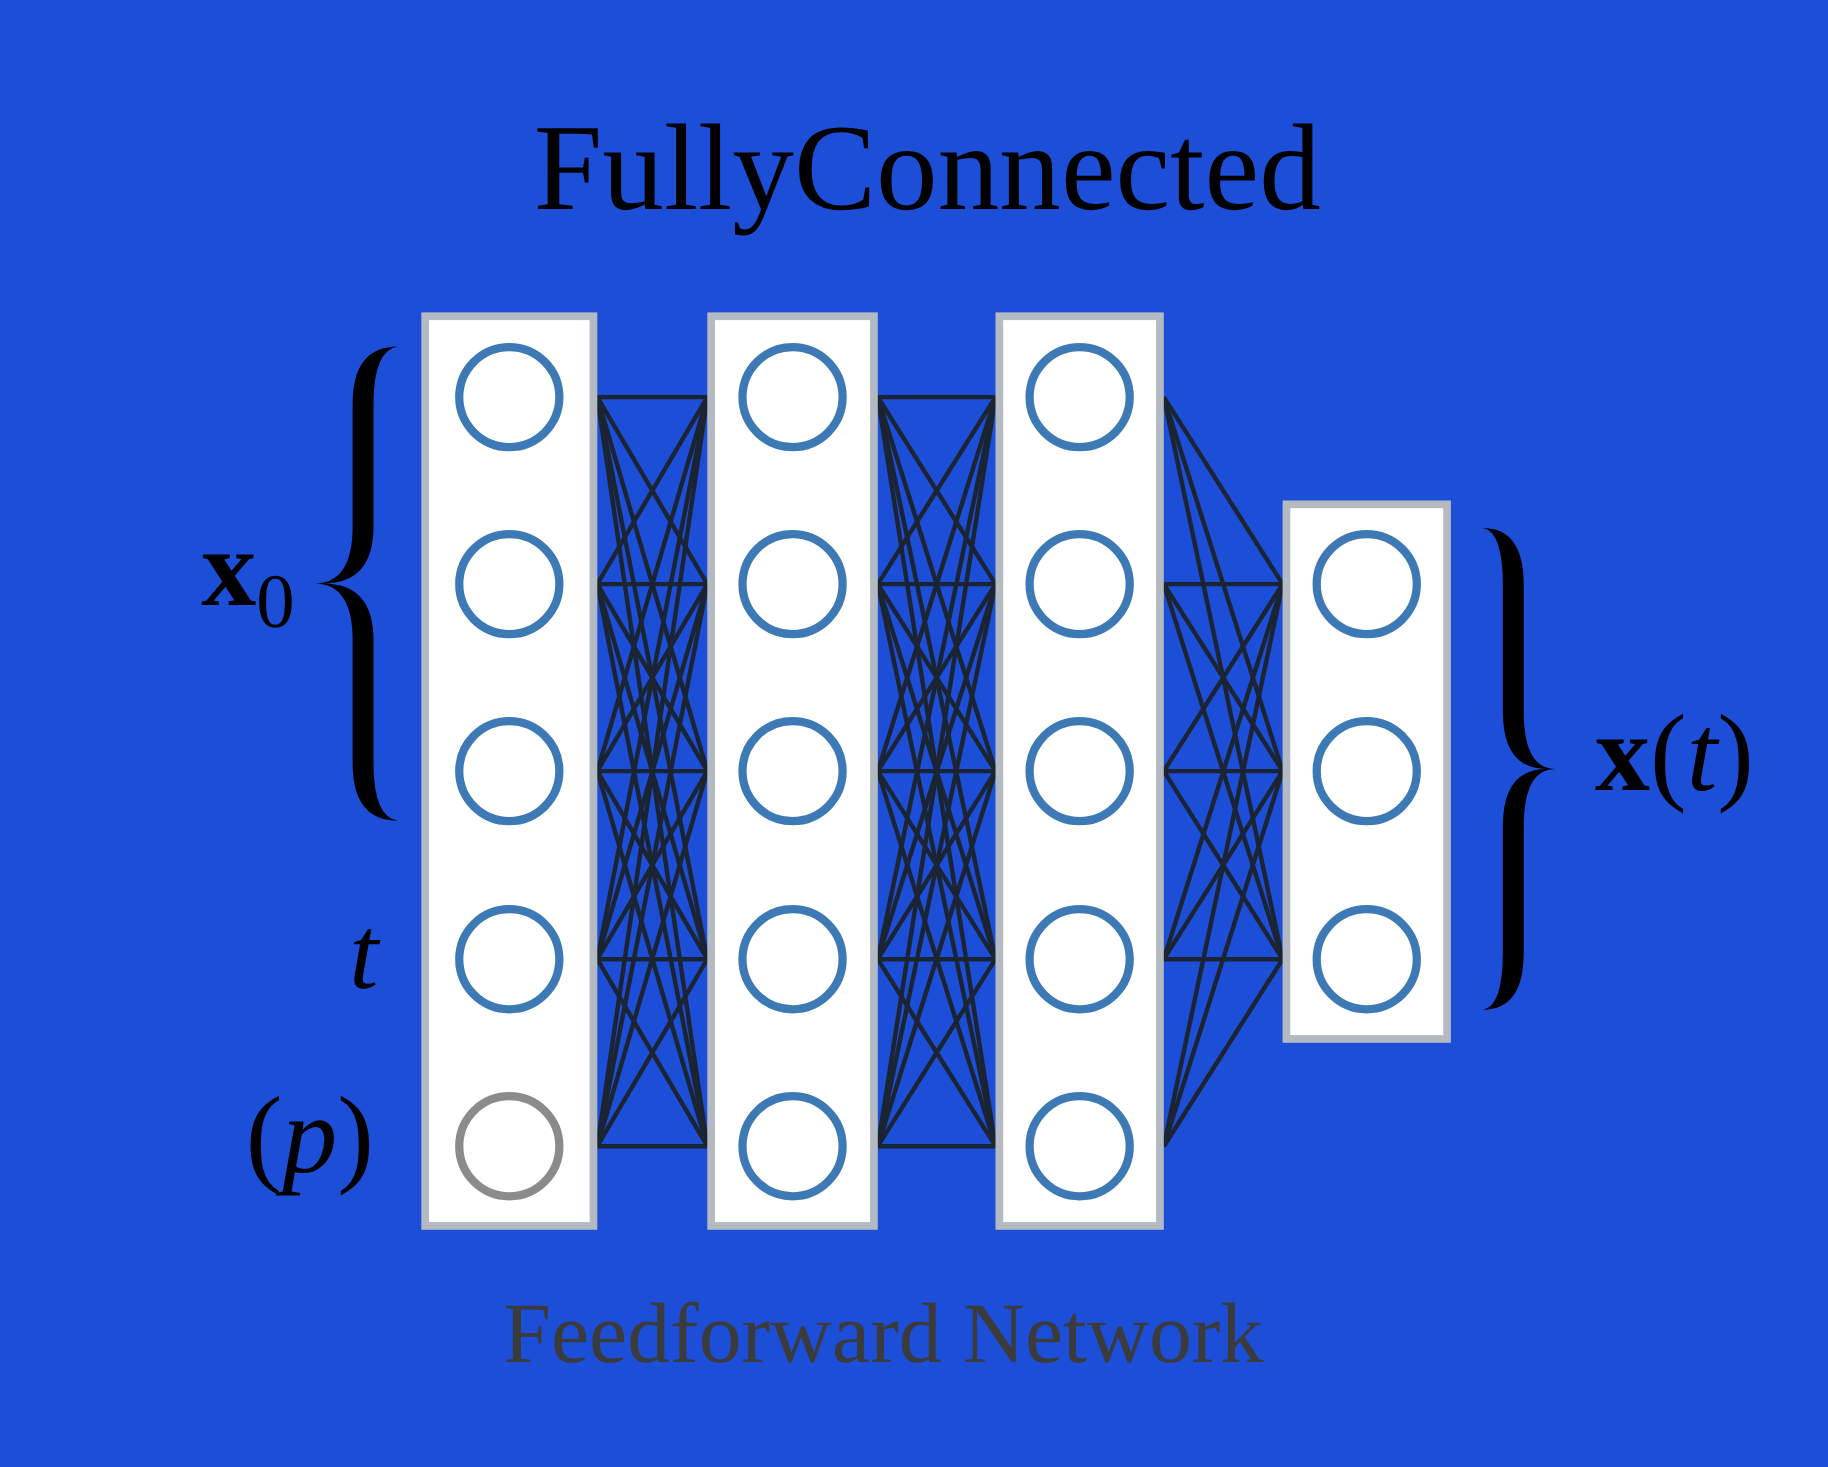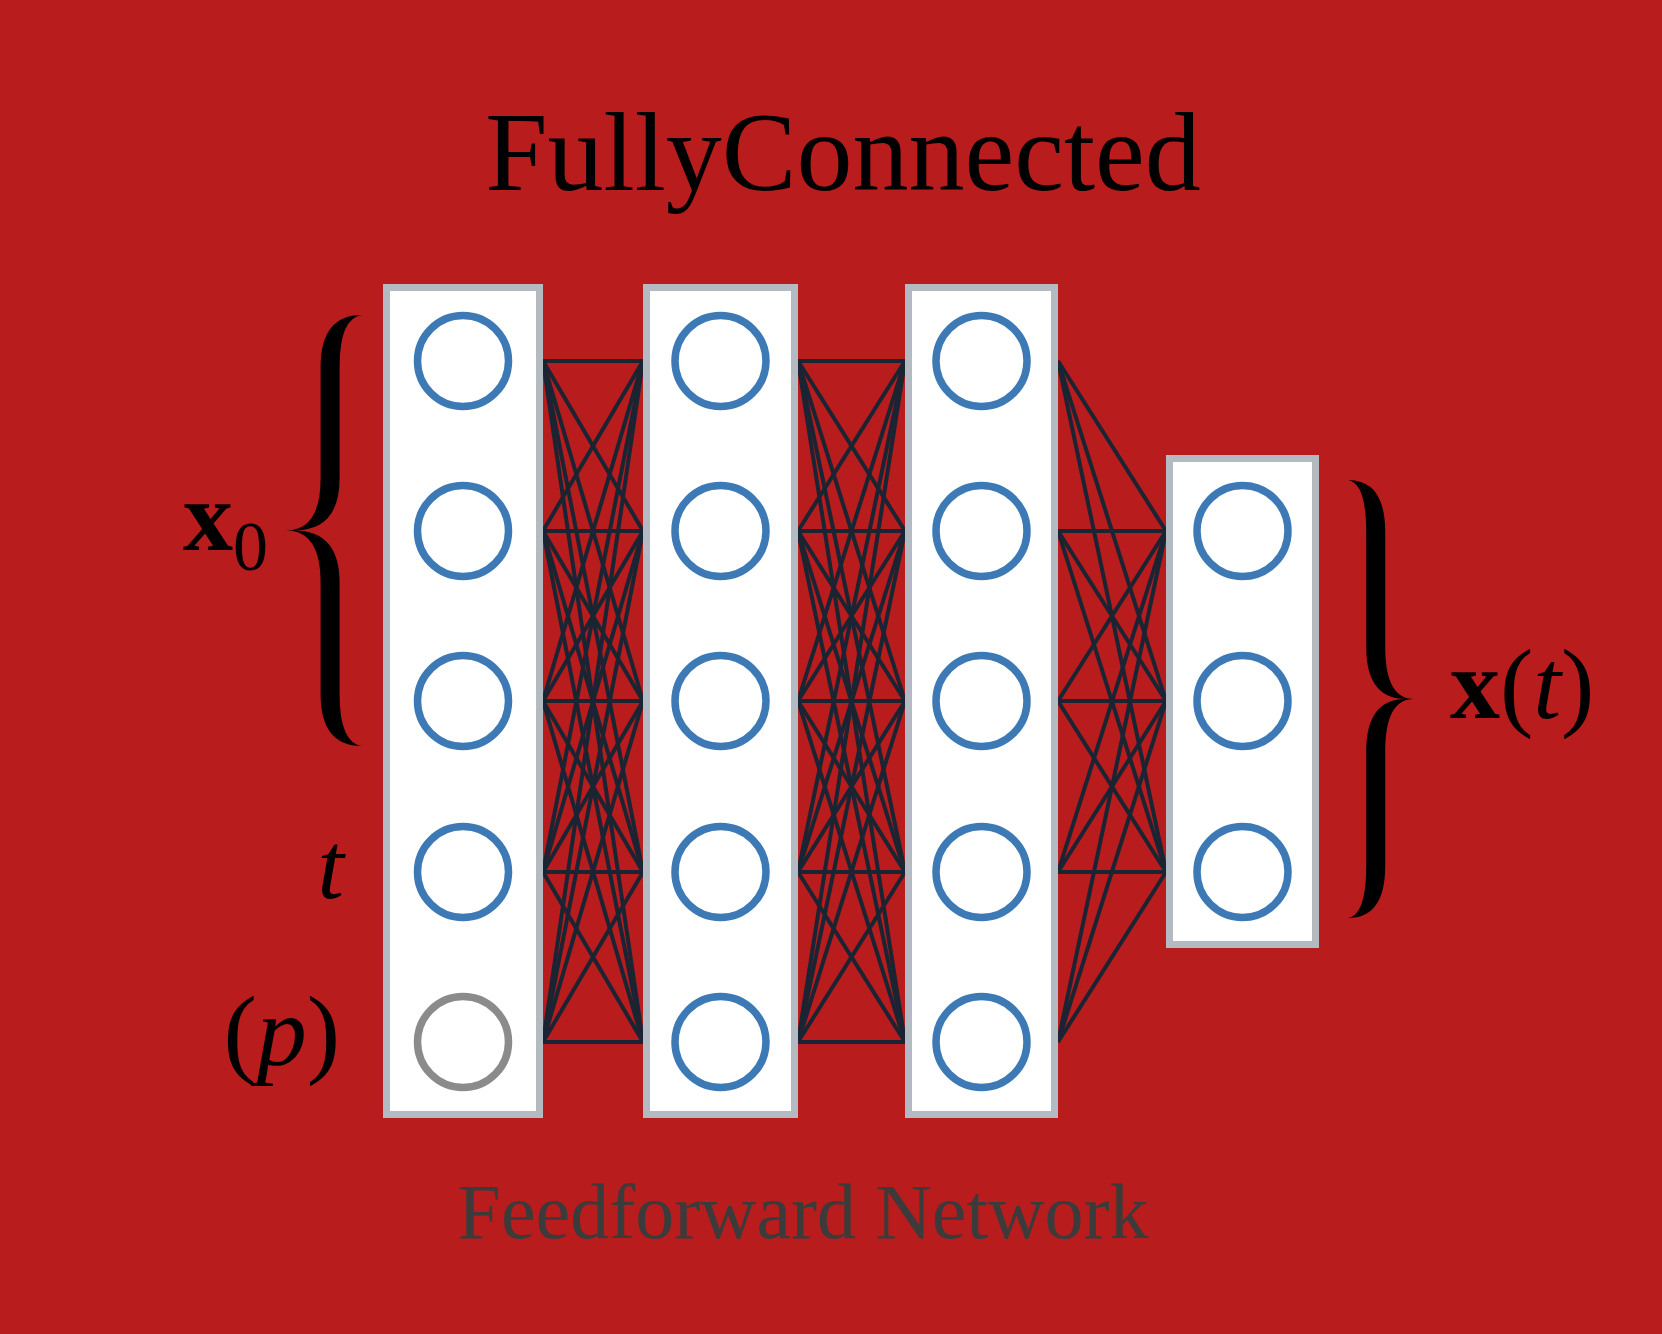--- a/index.html
+++ b/index.html
@@ -1,20 +1,20 @@
 <!DOCTYPE html>
 <html><head>
 <meta charset="utf-8">
 <style>
   html, body { margin: 0; padding: 0; background: #ffffff; }
   .canvas {
     position: relative;
     width: 1662px;
     height: 1334px;
-    background: #b91c1c;
+    background: #1d4ed8;
     overflow: hidden;
   }
   svg { display: block; }
   .serif { font-family: "Liberation Serif", "DejaVu Serif", serif; }
 </style>
 </head>
 <body>
 
 <div class="canvas">
   <svg width="1662" height="1334" viewBox="0 0 1662 1334" xmlns="http://www.w3.org/2000/svg">

